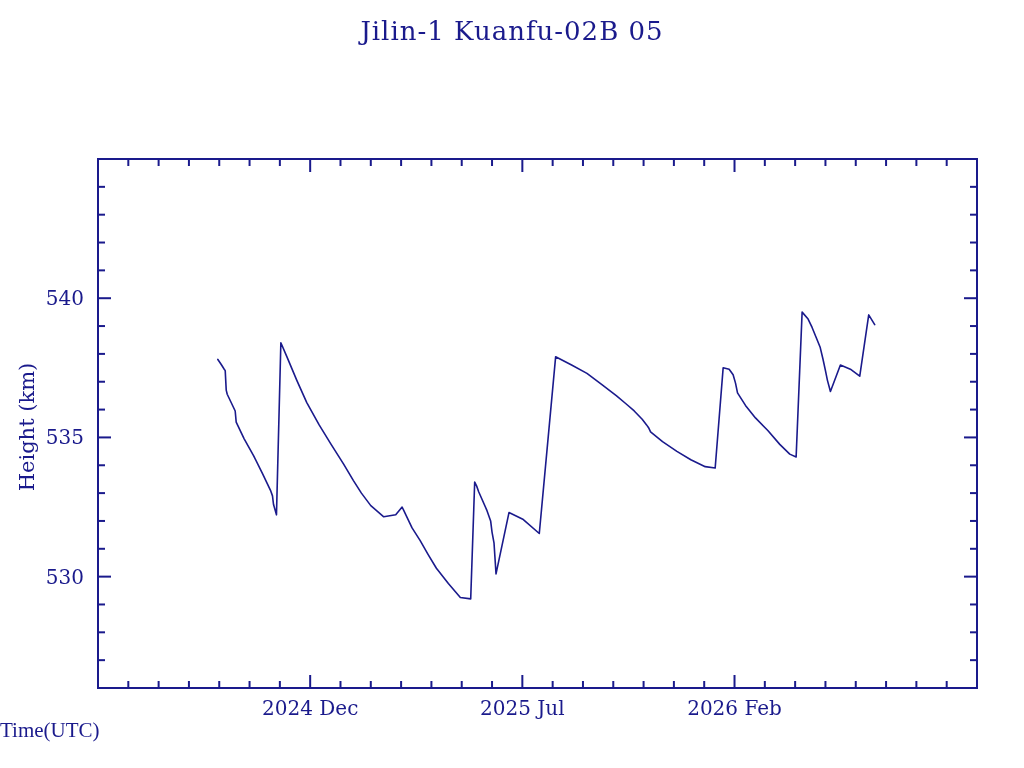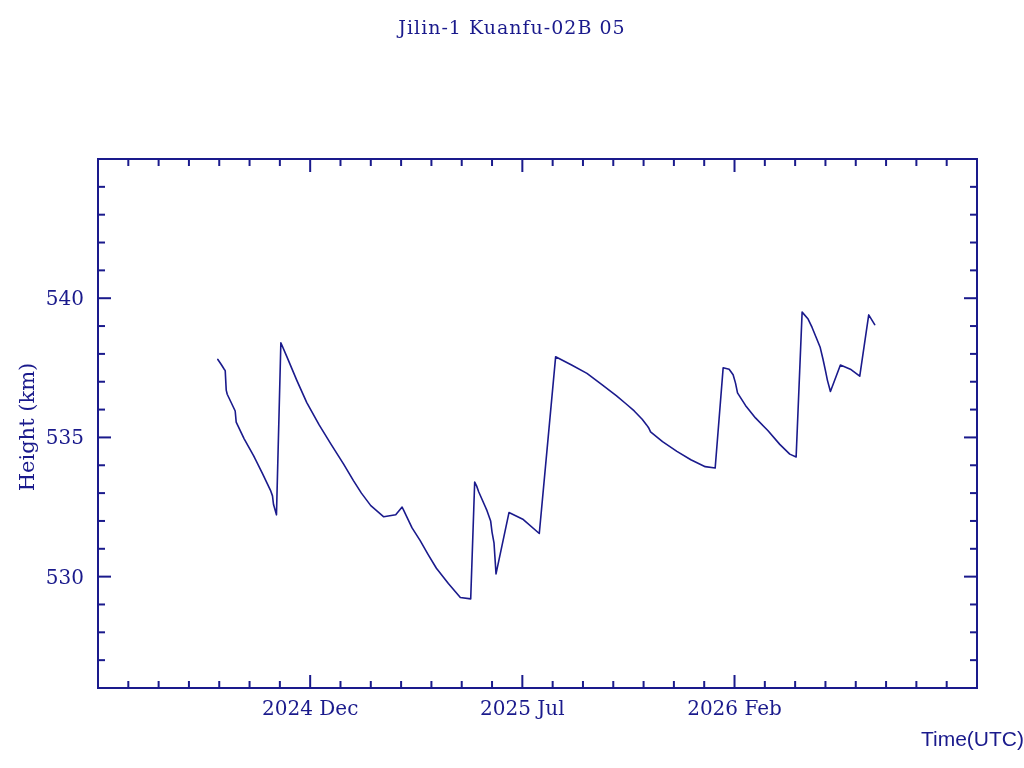--- a/index.html
+++ b/index.html
@@ -19,34 +19,33 @@
     height: 768px;
     background: #ffffff;
   }
   .plot-title {
     position: absolute;
     left: 0;
     top: 16px;
     width: 1024px;
     text-align: center;
     color: #1a1a8c;
-    font-size: 19px;
+    font-size: 26px;
     letter-spacing: 1px;
     font-family: "DejaVu Serif", "Liberation Serif", serif;
   }
   .x-axis-label {
     position: absolute;
     left: 0;
     top: 718px;
     width: 1024px;
-    text-align: right;
+    text-align: left;
     color: #1a1a8c;
     font-size: 21px;
-    font-family: Liberation Sans, sans-serif;
-    margin-top: 9px;
+    font-family: Liberation Serif, serif;
   }
   .y-axis-label {
     position: absolute;
     left: -63px;
     top: 415px;
     width: 180px;
     text-align: center;
     color: #1a1a8c;
     font-size: 21px;
     transform: rotate(-90deg);

